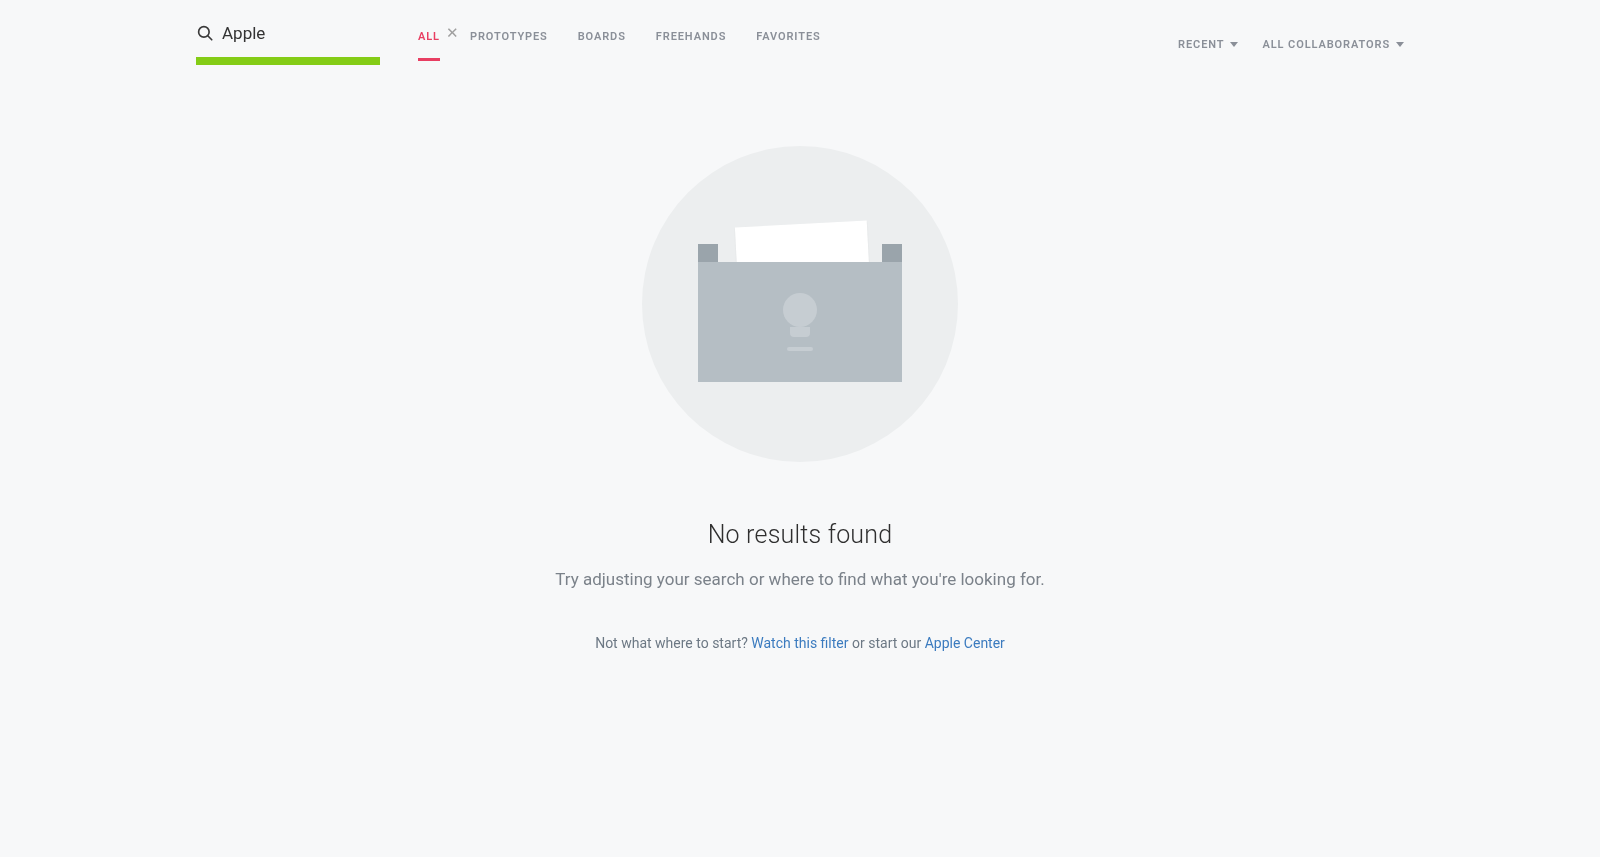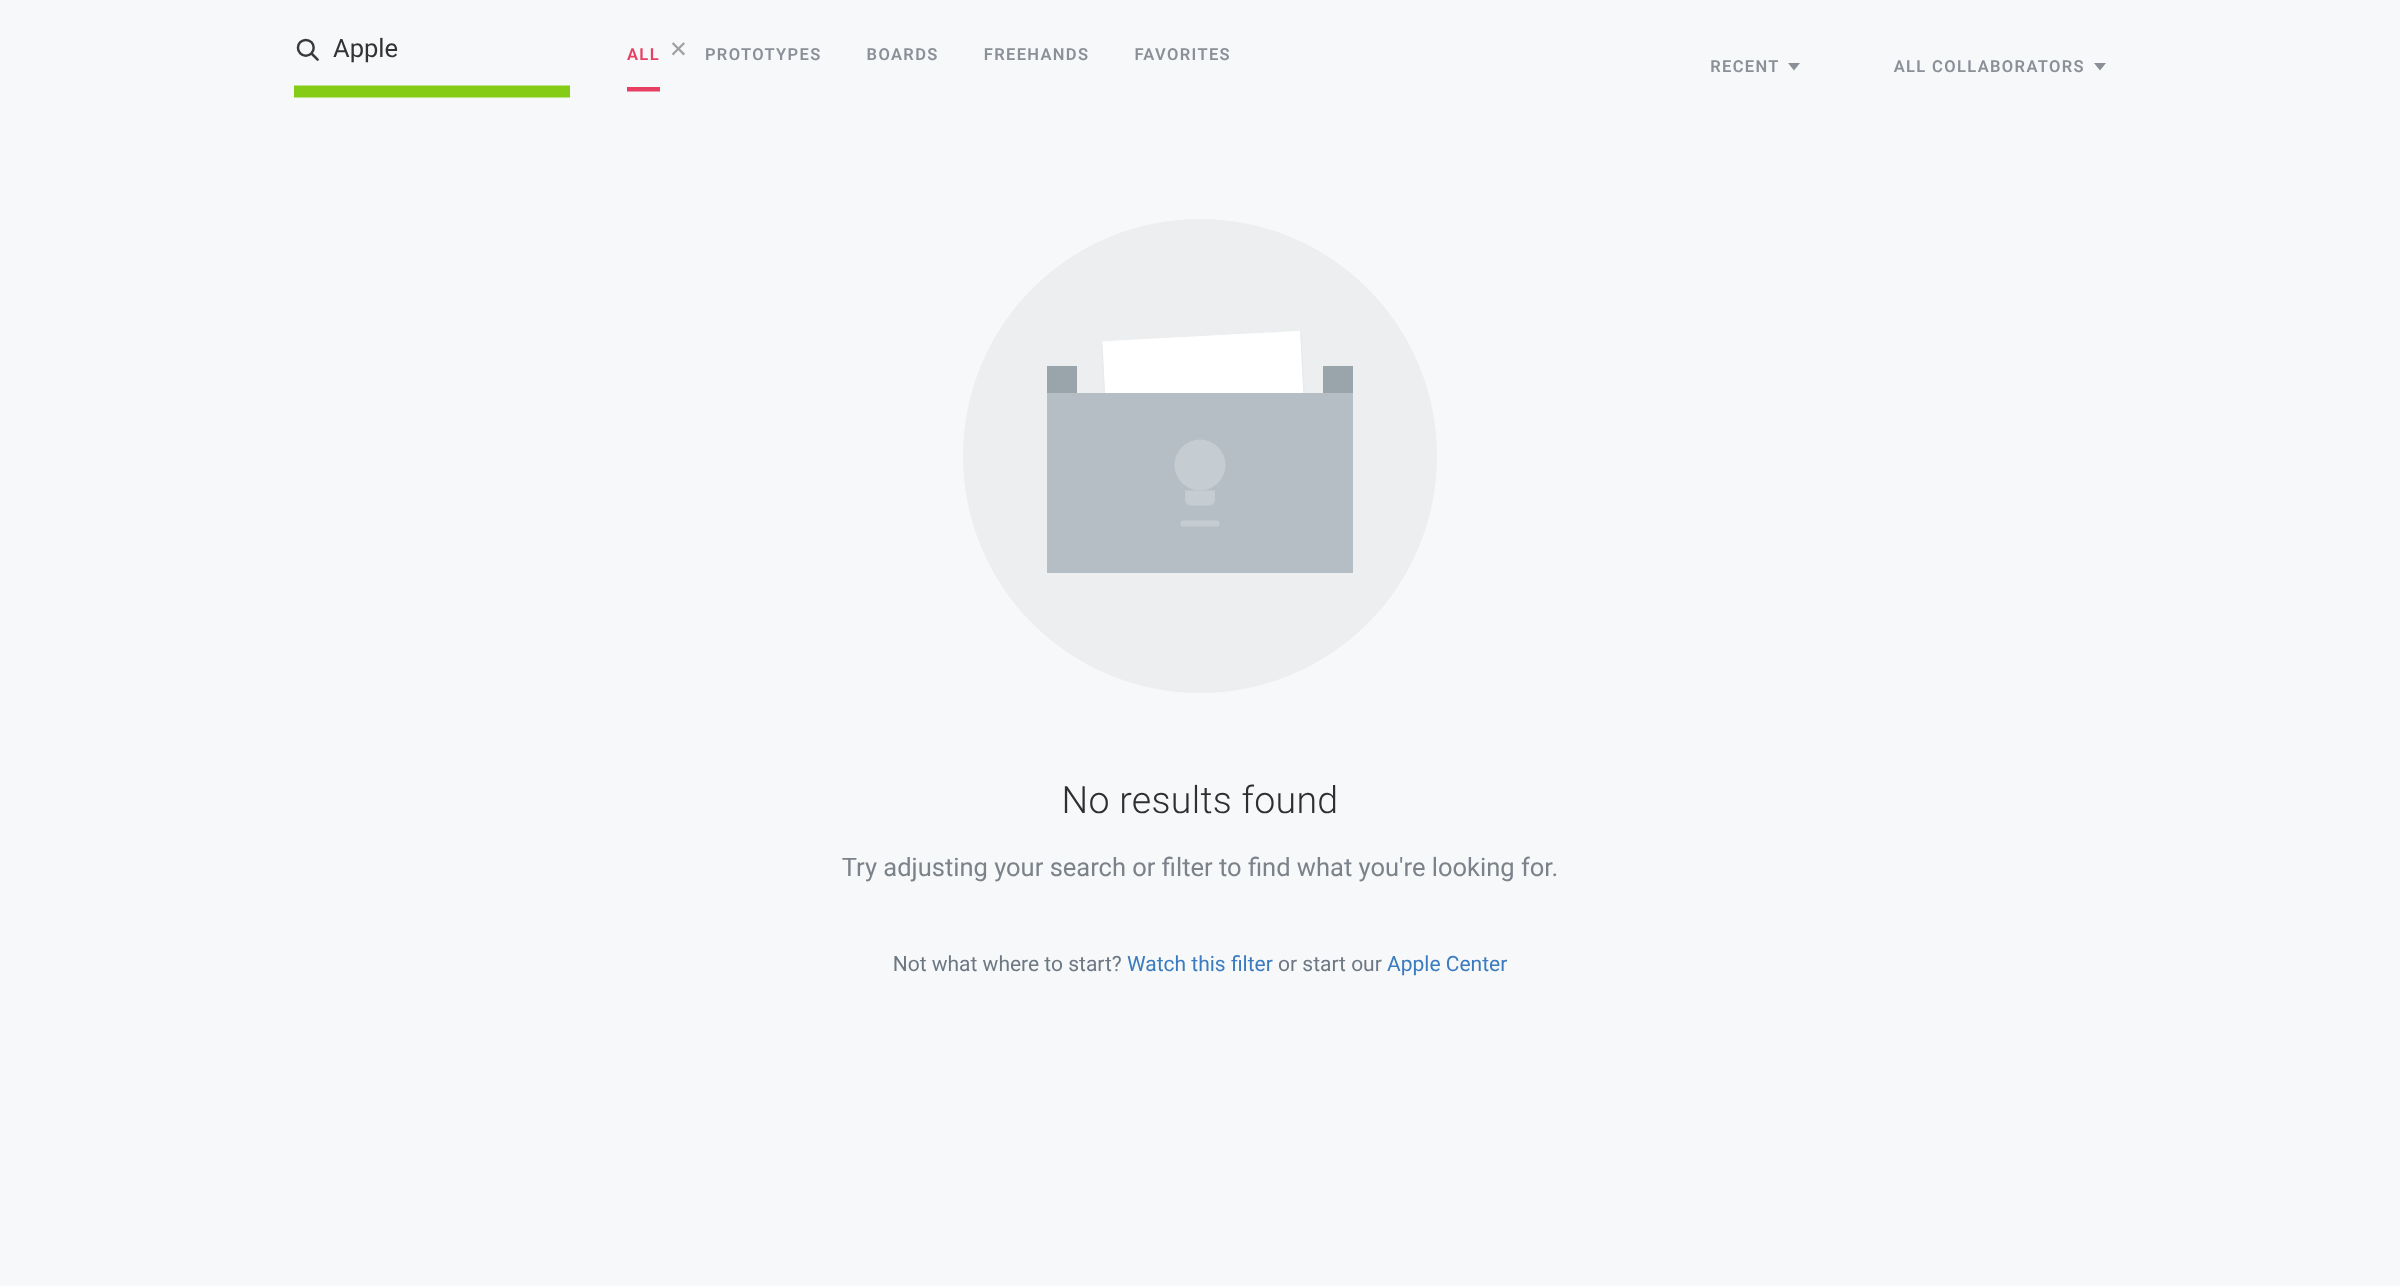--- a/index.html
+++ b/index.html
@@ -69,21 +69,21 @@
   .tab.active::after {
     content: "";
     position: absolute;
     left: 0; right: 0; bottom: -2px;
     height: 2.5px;
     background: #e83e62;
   }
   .spacer { flex: 1; }
   .filters {
     display: flex;
-    gap: 62px;
+    gap: 24px;
     align-items: flex-end;
   }
   .filter {
     font-size: 11px;
     letter-spacing: 0.9px;
     color: #8a8f98;
     font-weight: 600;
     text-transform: uppercase;
     cursor: pointer;
     display: inline-flex;
@@ -237,18 +237,18 @@
       <div class="folder-back-flap-r"></div>
       <div class="paper"></div>
       <div class="folder-body">
         <div class="bulb"></div>
         <div class="bulb-base"></div>
       </div>
     </div>
   </div>
 
   <div class="empty-title">No results found</div>
-  <div class="empty-sub">Try adjusting your search or filter to find what you're looking for.</div>
+  <div class="empty-sub">Try adjusting your search or where to find what you're looking for.</div>
 
   <div class="help-line">
     <span>Not what where to start? </span><a>Watch this filter</a><span> or start our </span><a>Apple Center</a>
   </div>
 </div>
 
 </body></html>

